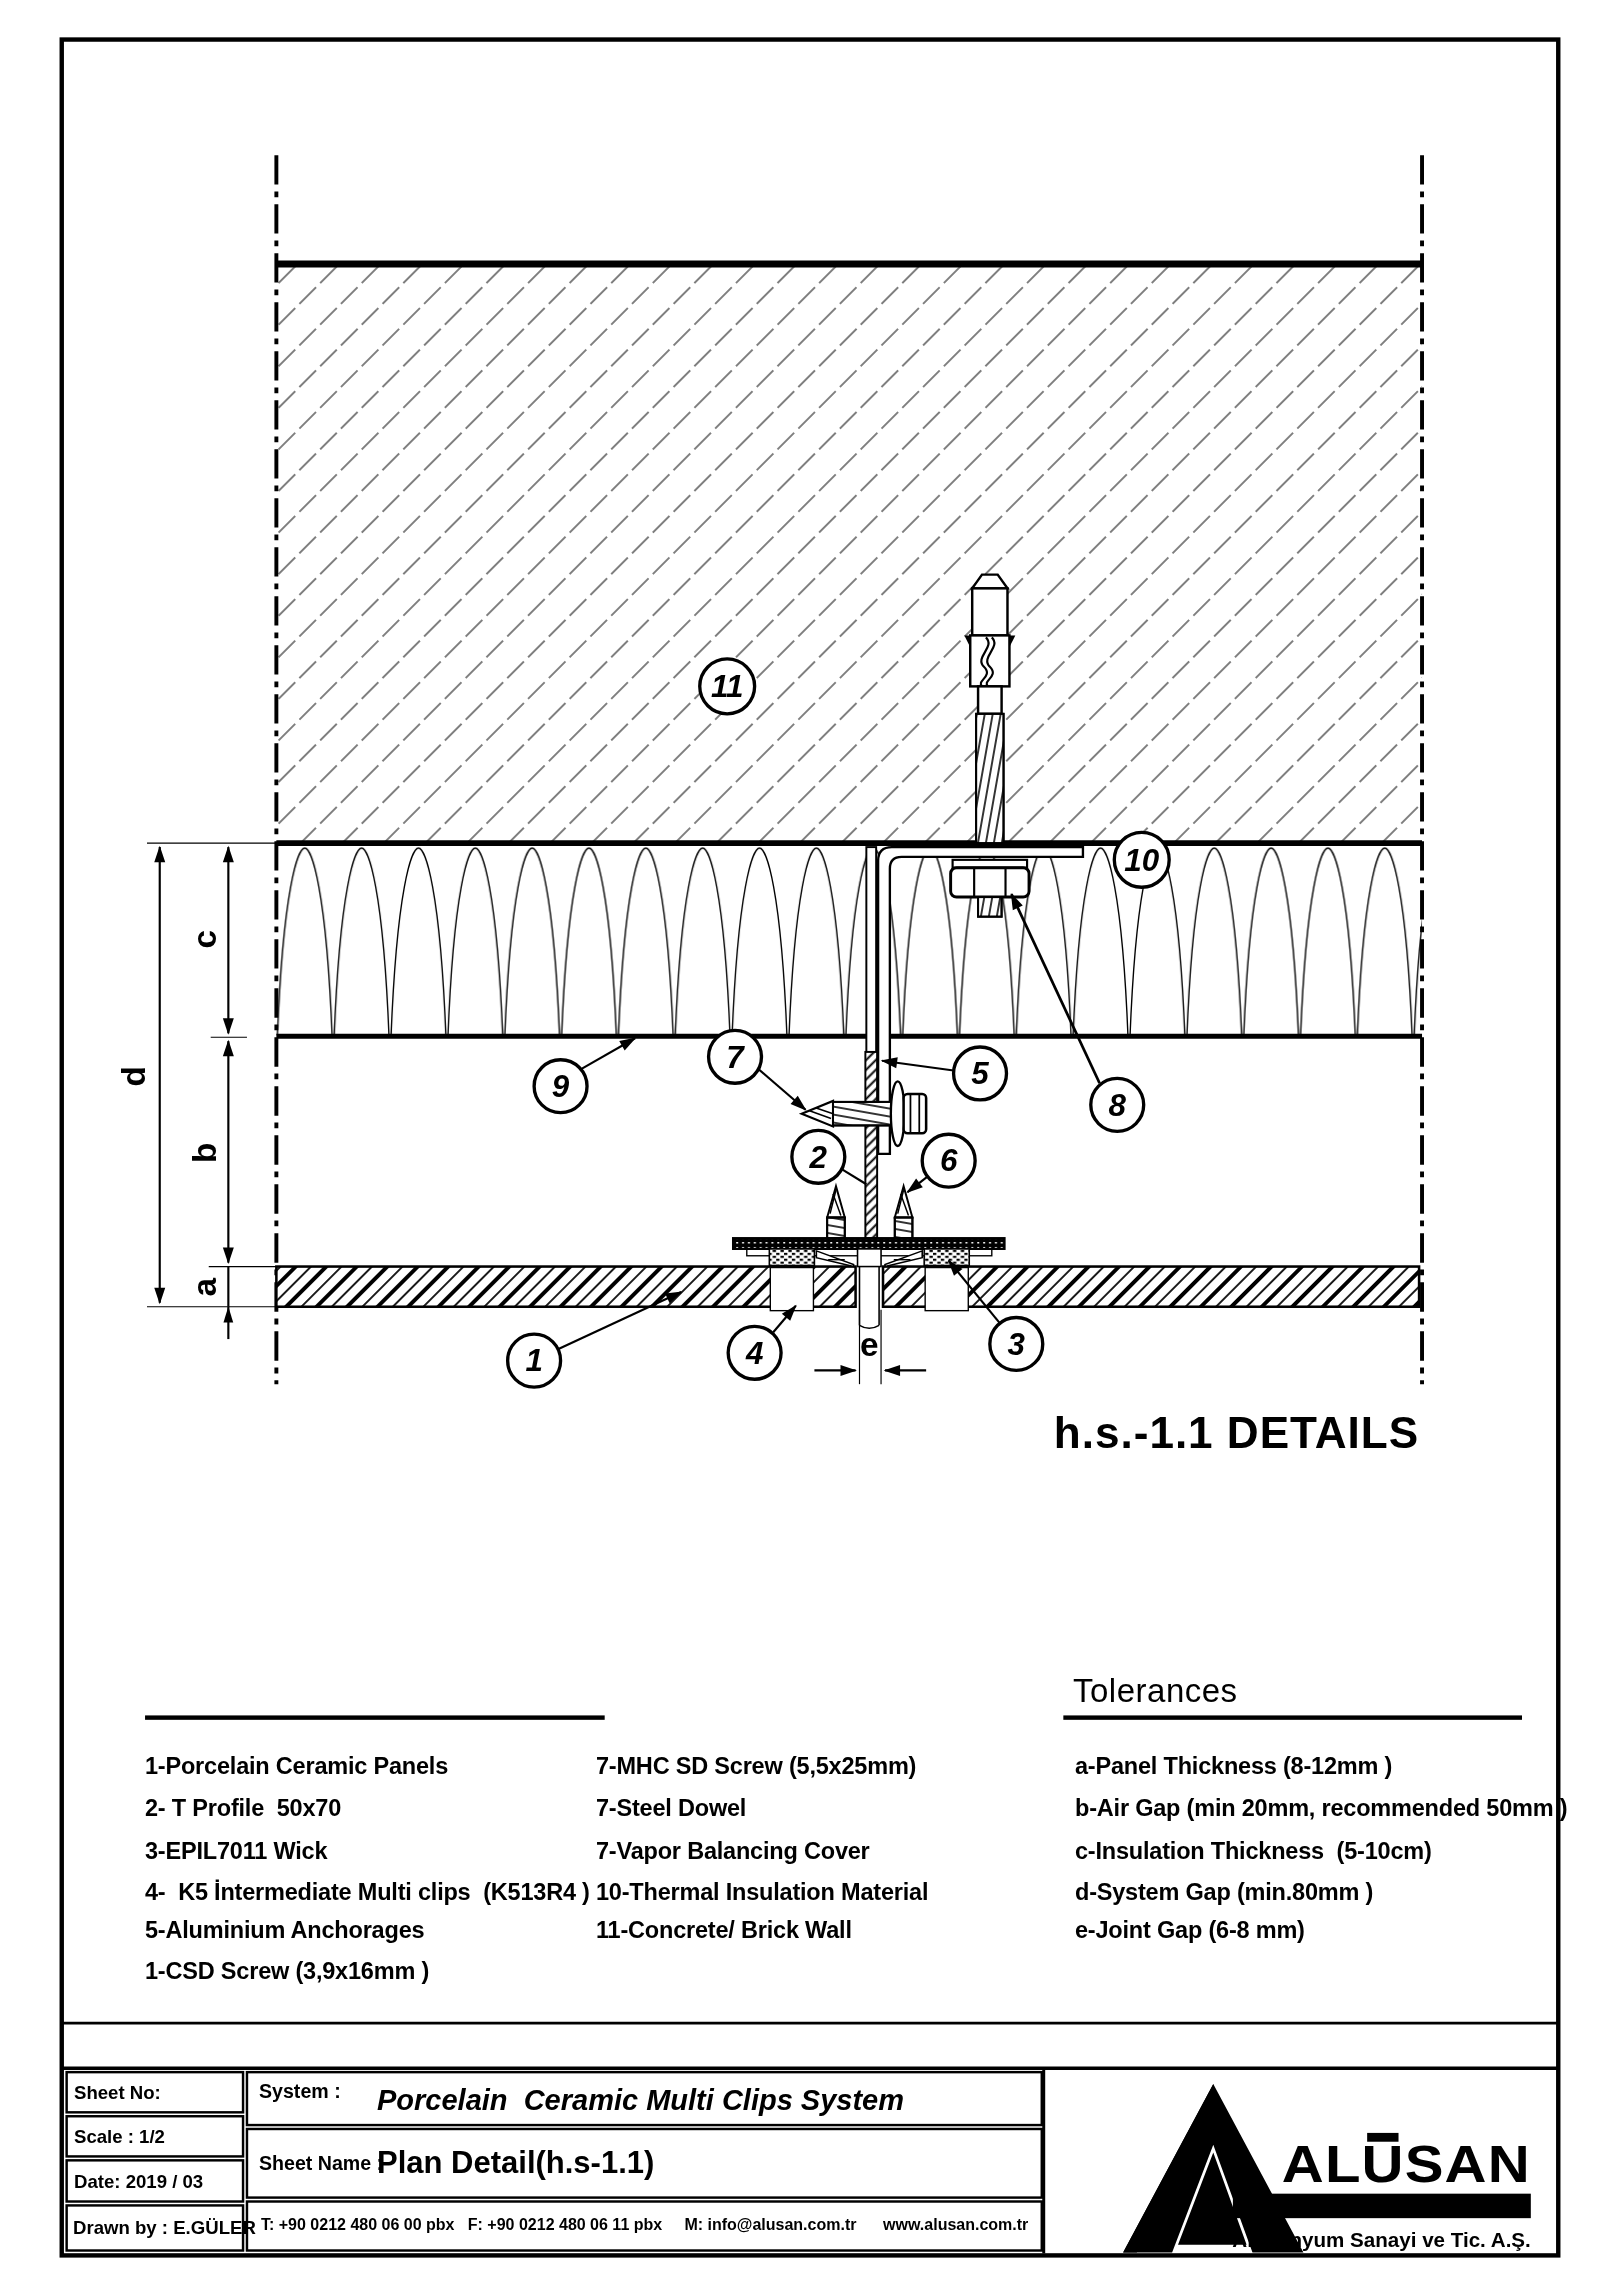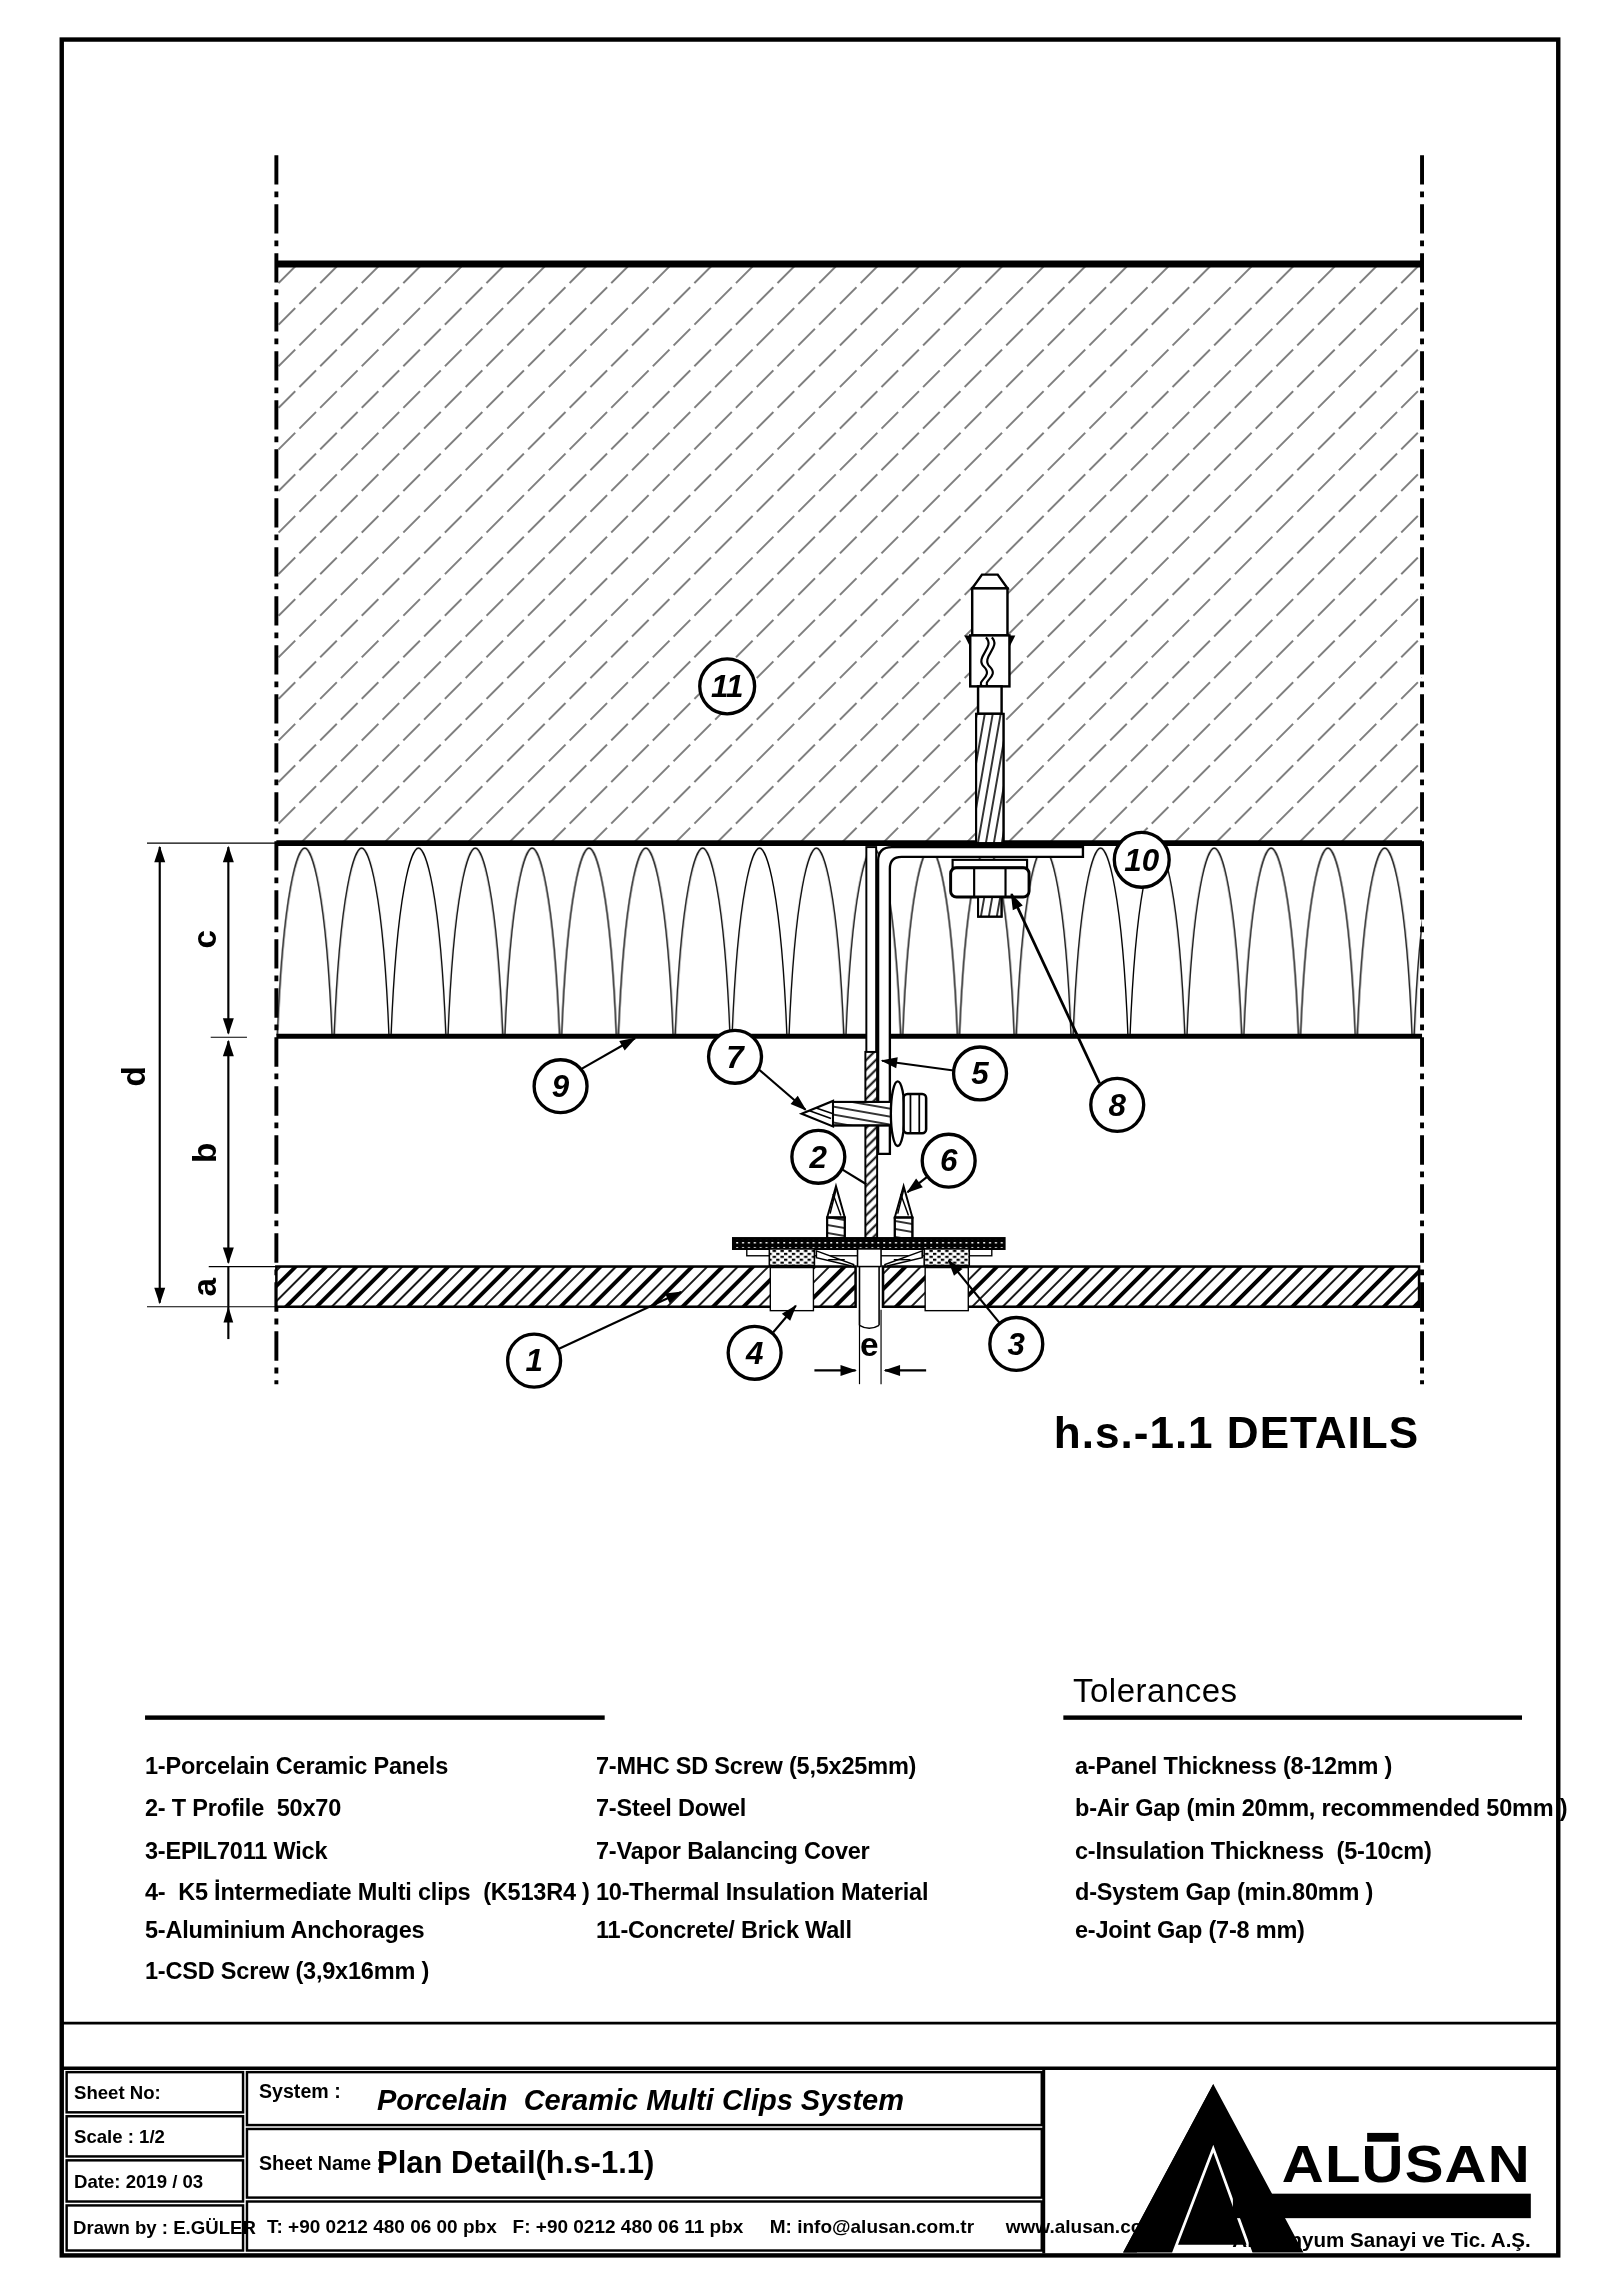--- a/index.html
+++ b/index.html
@@ -278,28 +278,28 @@
 <div class="abs it" style="left:596px;top:1753px;">7-MHC SD Screw (5,5x25mm)</div>
 <div class="abs it" style="left:596px;top:1795px;">7-Steel Dowel</div>
 <div class="abs it" style="left:596px;top:1838px;">7-Vapor Balancing Cover</div>
 <div class="abs it" style="left:596px;top:1879px;">10-Thermal Insulation Material</div>
 <div class="abs it" style="left:596px;top:1917px;">11-Concrete/ Brick Wall</div>
 
 <div class="abs it" style="left:1075px;top:1753px;">a-Panel Thickness (8-12mm )</div>
 <div class="abs it" style="left:1075px;top:1795px;">b-Air Gap (min 20mm, recommended 50mm )</div>
 <div class="abs it" style="left:1075px;top:1838px;">c-Insulation Thickness  (5-10cm)</div>
 <div class="abs it" style="left:1075px;top:1879px;">d-System Gap (min.80mm )</div>
-<div class="abs it" style="left:1075px;top:1917px;">e-Joint Gap (7-8 mm)</div>
+<div class="abs it" style="left:1075px;top:1917px;">e-Joint Gap (6-8 mm)</div>
 
 
 <div class="abs tb" style="left:74px;top:2082px;">Sheet No:</div>
 <div class="abs tb" style="left:74px;top:2126px;">Scale : 1/2</div>
 <div class="abs tb" style="left:74px;top:2171px;">Date: 2019 / 03</div>
 <div class="abs tb" style="left:73px;top:2217px;">Drawn by : E.GÜLER</div>
 
 <div class="abs tb" style="left:259px;top:2080px;font-size:19.6px;">System :</div>
 <div class="abs big" style="left:377px;top:2084px;font-style:italic;">Porcelain  Ceramic Multi Clips System</div>
 <div class="abs tb" style="left:259px;top:2152px;font-size:19.6px;">Sheet Name :</div>
 <div class="abs big" style="left:377px;top:2145px;font-size:31px;">Plan Detail(h.s-1.1)</div>
-<div class="abs tb" style="left:267px;top:2216px;font-size:19px;text-align:center;">T: +90 0212 480 06 00 pbx   F: +90 0212 480 06 11 pbx     M: info@alusan.com.tr      www.alusan.com.tr</div>
+<div class="abs tb" style="left:261px;top:2216px;font-size:16px;text-align:center;">T: +90 0212 480 06 00 pbx   F: +90 0212 480 06 11 pbx     M: info@alusan.com.tr      www.alusan.com.tr</div>
 
 </div>
 
 
 </body></html>

